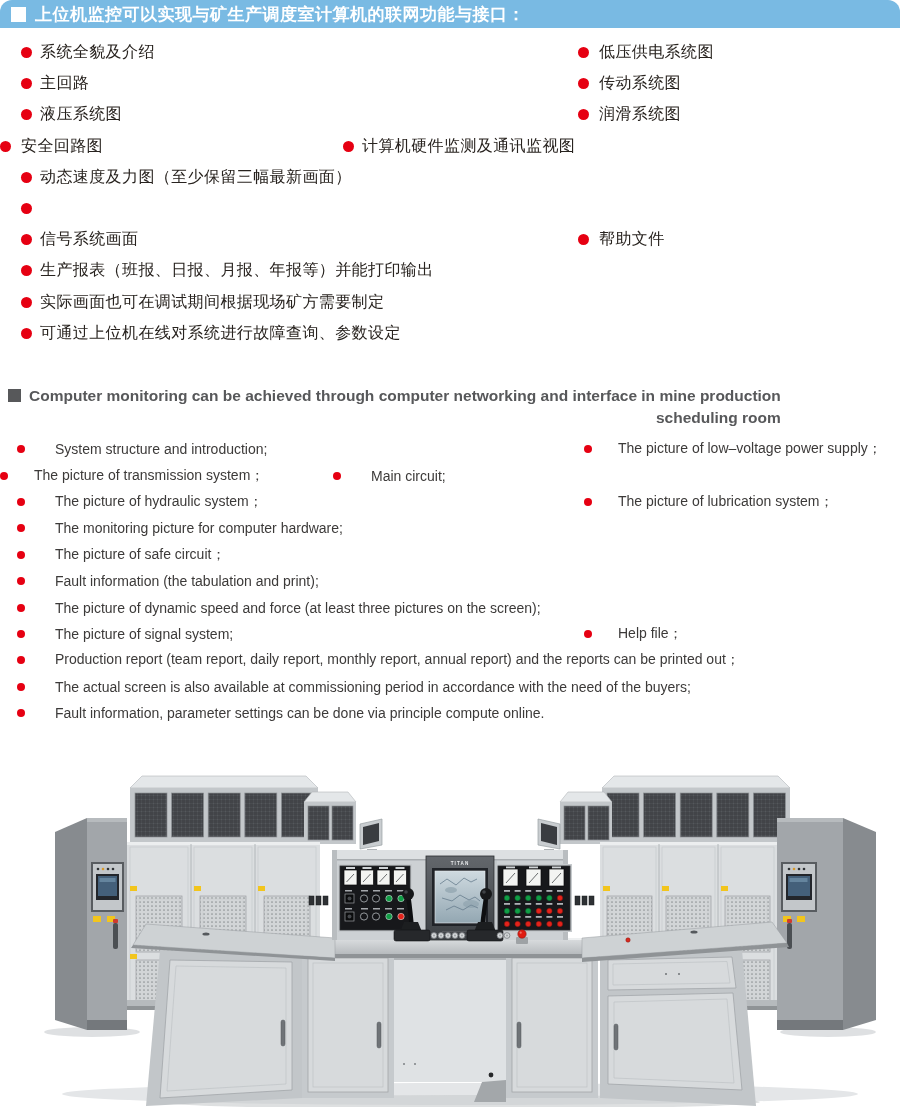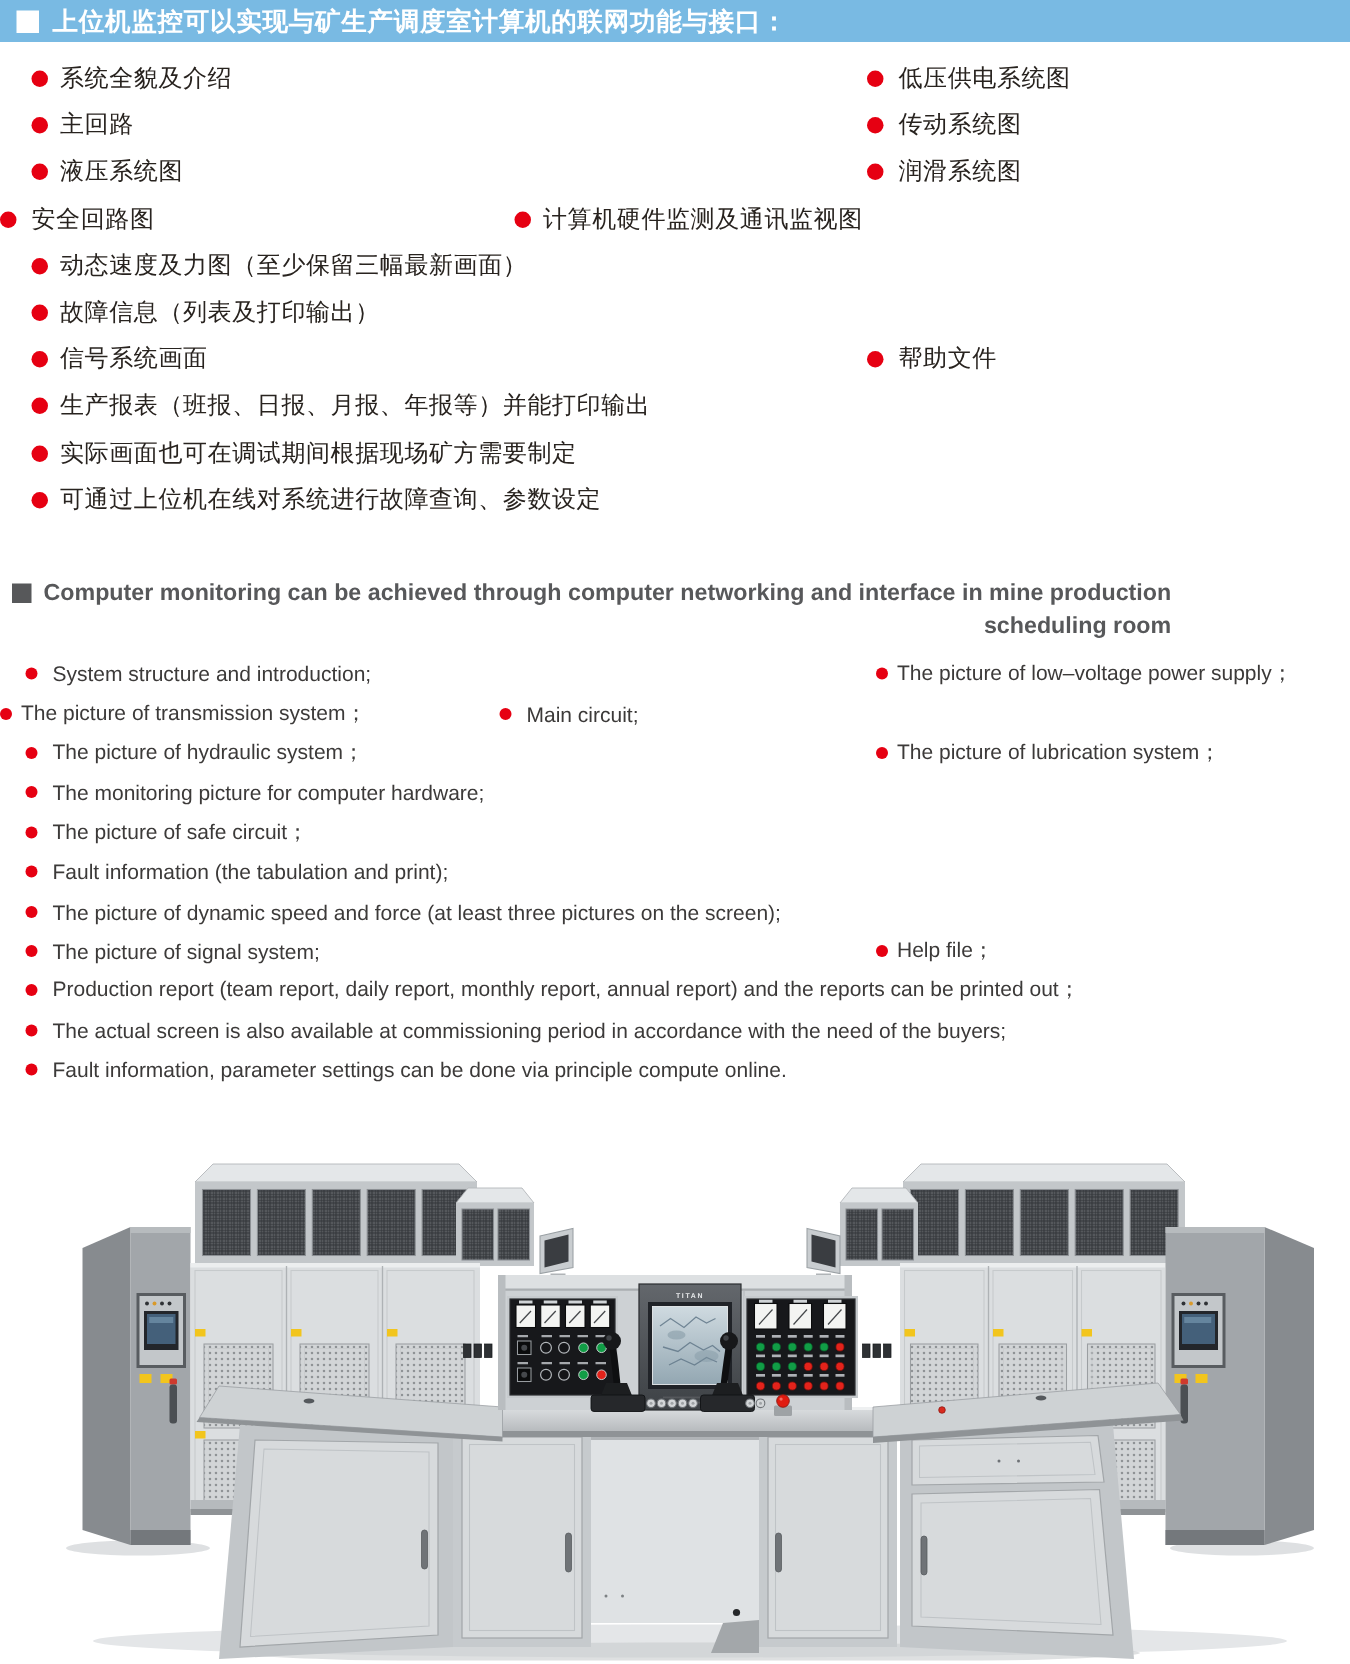--- a/index.html
+++ b/index.html
@@ -1,21 +1,21 @@
 <!DOCTYPE html>
 <html style="--header-bg: #79bae3; --header-text: #ffffff; --bullet: #e60012; --cn-text: #28231f; --en-heading: #57585a; --en-text: #3c3a39;"><head>
 <meta charset="utf-8">
 <style>
   :root{
     --header-bg:#79bae3; --header-text:#ffffff; --bullet:#e60012;
     --cn-text:#28231f; --en-heading:#57585a; --en-text:#3c3a39;
   }
   html,body{margin:0;padding:0;background:#fff;}
   .page{position:relative;width:900px;height:1109px;background:#fff;overflow:hidden;
-        font-family:"Liberation Sans","DejaVu Sans",sans-serif;}
+        font-family:"Liberation Sans","DejaVu Sans",sans-serif;border-radius:12px;}
   .cn-header{position:absolute;left:0;top:0;width:900px;height:28px;background:var(--header-bg);
              display:flex;align-items:center;}
   .sq{display:inline-block;flex:0 0 auto;}
   .sq.white{width:15px;height:15px;background:#fff;margin:0 9px 0 11px;}
   .cn-title{font-size:17px;font-weight:bold;color:var(--header-text);margin:0;letter-spacing:.5px;}
   .list{position:absolute;left:0;width:900px;}
   .row{display:flex;align-items:center;}
   .cell{display:flex;align-items:center;white-space:nowrap;overflow:visible;box-sizing:border-box;}
   .bullet{border-radius:50%;background:var(--bullet);flex:0 0 auto;}
   .cn-list{top:37px;}
@@ -28,21 +28,21 @@
   .en-header{position:absolute;left:8px;top:385px;width:886px;display:flex;}
   .sq.gray{width:13px;height:13px;background:var(--en-heading);margin:4px 8px 0 0;}
   .en-title{font-size:15.5px;font-weight:bold;color:var(--en-heading);line-height:21.5px;}
   .en-title span{display:block;text-align:right;}
   .en-list{top:436px;}
   .en-list .row{height:26.4px;}
   .en-list .cell.left{flex:0 0 584px;padding-left:17px;}
   .en-list .cell.right{flex:1 0 auto;}
   .en-list .bullet{width:8px;height:8px;margin-right:10px;}
   .en-list .cell.right .bullet{margin-right:6px;}
-  .en-list .txt{font-size:14px;color:var(--en-text);}
+  .en-list .txt{font-size:14px;color:var(--en-text);margin-left:20px;}
   .photo{position:absolute;left:30px;top:772px;width:860px;height:335px;margin:0;}
 </style>
 </head>
 <body>
 
 <div class="page">
 
   <header class="cn-header">
     <span class="sq white"></span>
     <h1 class="cn-title">上位机监控可以实现与矿生产调度室计算机的联网功能与接口：</h1>
@@ -92,21 +92,20 @@
       <div class="row">
         <div class="cell left">
           <span class="bullet"></span>
           <span class="txt">动态速度及力图（至少保留三幅最新画面）</span>
         </div>
         <div class="cell right"></div>
       </div>
       <div class="row">
         <div class="cell left">
           <span class="bullet"></span>
-          <span class="txt">故障信息（列表及打印输出）</span>
         </div>
         <div class="cell right"></div>
       </div>
       <div class="row">
         <div class="cell left">
           <span class="bullet"></span>
           <span class="txt">信号系统画面</span>
         </div>
         <div class="cell right">
           <span class="bullet"></span>

